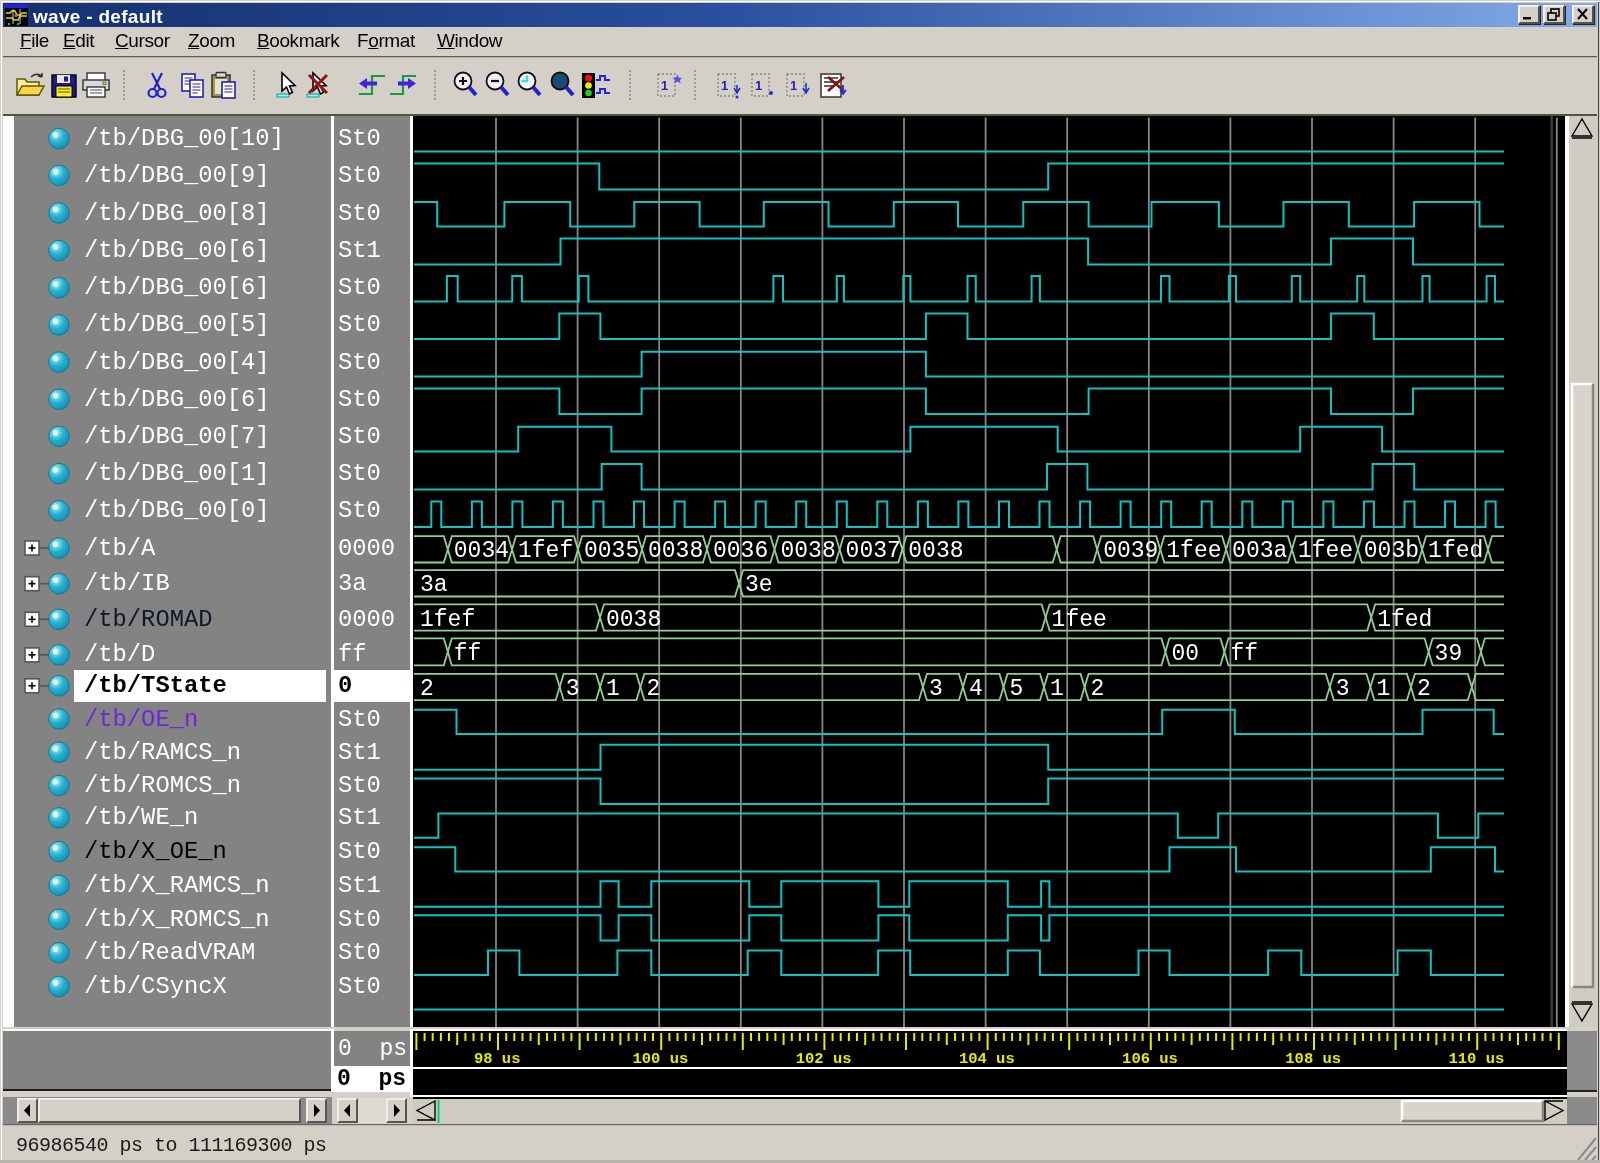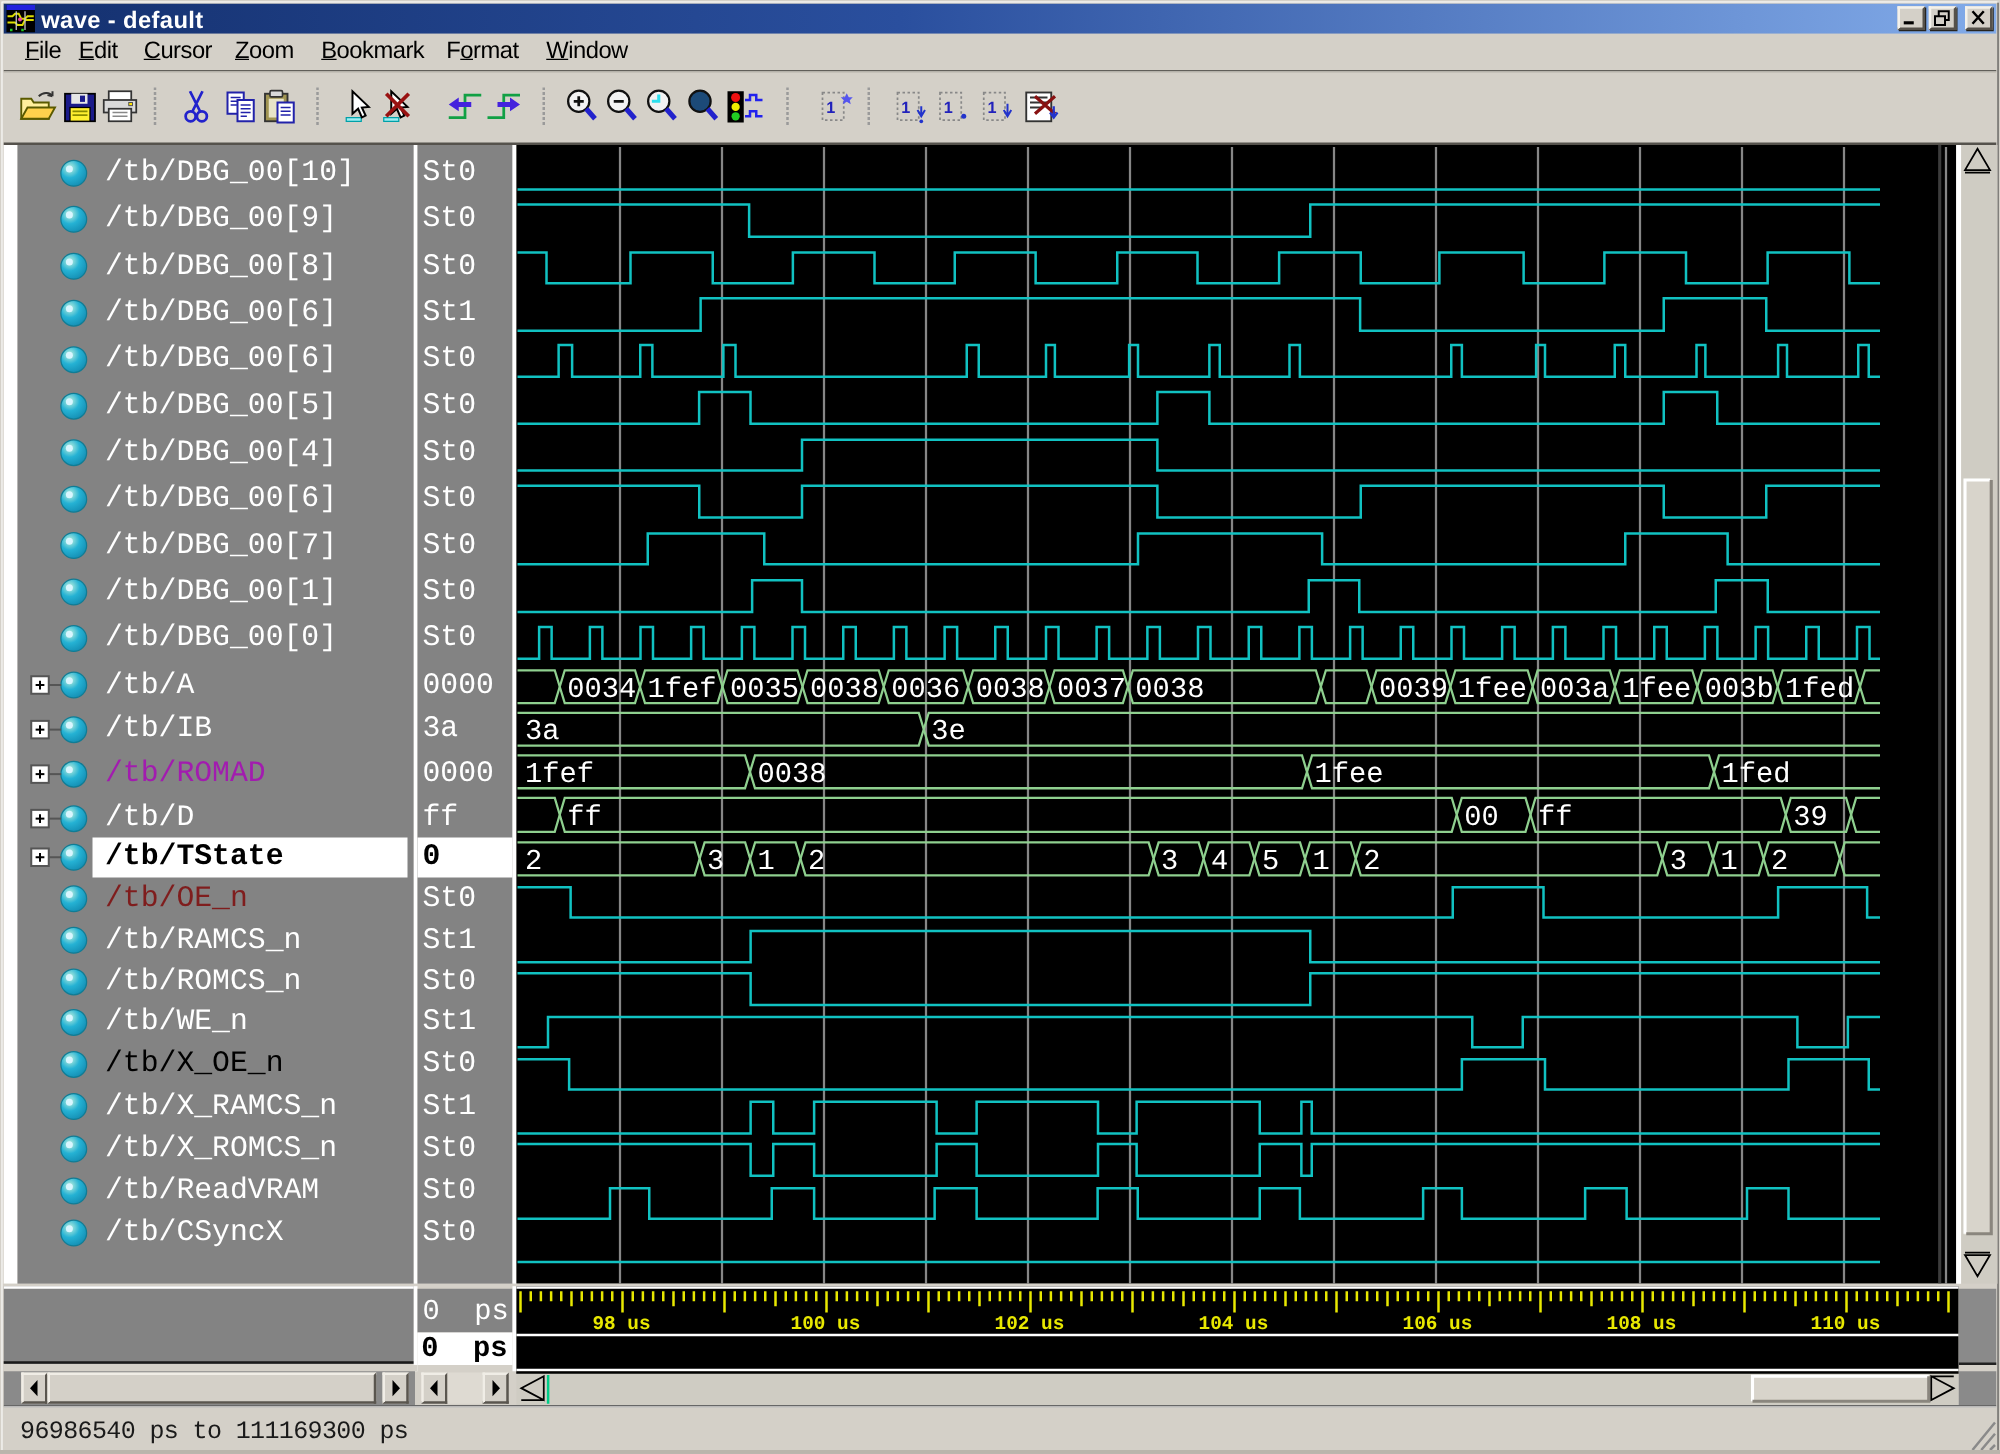--- a/index.html
+++ b/index.html
@@ -266,27 +266,27 @@
     <div style="position:absolute;left:84px;top:421.9px;color:#fff;font-weight:400">/tb/DBG_00[7]</div>
     <div style="position:absolute;left:338px;top:421.9px;color:#fff;font-weight:400">St0</div>
     <div style="position:absolute;left:84px;top:459.1px;color:#fff;font-weight:400">/tb/DBG_00[1]</div>
     <div style="position:absolute;left:338px;top:459.1px;color:#fff;font-weight:400">St0</div>
     <div style="position:absolute;left:84px;top:496.3px;color:#fff;font-weight:400">/tb/DBG_00[0]</div>
     <div style="position:absolute;left:338px;top:496.3px;color:#fff;font-weight:400">St0</div>
     <div style="position:absolute;left:84px;top:533.5px;color:#fff;font-weight:400">/tb/A</div>
     <div style="position:absolute;left:338px;top:533.5px;color:#fff;font-weight:400">0000</div>
     <div style="position:absolute;left:84px;top:569.2px;color:#fff;font-weight:400">/tb/IB</div>
     <div style="position:absolute;left:338px;top:569.2px;color:#fff;font-weight:400">3a</div>
-    <div style="position:absolute;left:84px;top:604.8px;color:#a21caf;font-weight:400">/tb/ROMAD</div>
+    <div style="position:absolute;left:84px;top:604.8px;color:#0f172a;font-weight:400">/tb/ROMAD</div>
     <div style="position:absolute;left:338px;top:604.8px;color:#fff;font-weight:400">0000</div>
     <div style="position:absolute;left:84px;top:640.4px;color:#fff;font-weight:400">/tb/D</div>
     <div style="position:absolute;left:338px;top:640.4px;color:#fff;font-weight:400">ff</div>
     <div style="position:absolute;left:84px;top:671.3px;color:#000;font-weight:700">/tb/TState</div>
     <div style="position:absolute;left:338px;top:671.3px;color:#000;font-weight:700">0</div>
-    <div style="position:absolute;left:84px;top:704.5px;color:#7f1d1d;font-weight:400">/tb/OE_n</div>
+    <div style="position:absolute;left:84px;top:704.5px;color:#6d28d9;font-weight:400">/tb/OE_n</div>
     <div style="position:absolute;left:338px;top:704.5px;color:#fff;font-weight:400">St0</div>
     <div style="position:absolute;left:84px;top:737.7px;color:#fff;font-weight:400">/tb/RAMCS_n</div>
     <div style="position:absolute;left:338px;top:737.7px;color:#fff;font-weight:400">St1</div>
     <div style="position:absolute;left:84px;top:771px;color:#fff;font-weight:400">/tb/ROMCS_n</div>
     <div style="position:absolute;left:338px;top:771px;color:#fff;font-weight:400">St0</div>
     <div style="position:absolute;left:84px;top:803.4px;color:#fff;font-weight:400">/tb/WE_n</div>
     <div style="position:absolute;left:338px;top:803.4px;color:#fff;font-weight:400">St1</div>
     <div style="position:absolute;left:84px;top:837px;color:#000000;font-weight:400">/tb/X_OE_n</div>
     <div style="position:absolute;left:338px;top:837px;color:#fff;font-weight:400">St0</div>
     <div style="position:absolute;left:84px;top:870.7px;color:#fff;font-weight:400">/tb/X_RAMCS_n</div>

